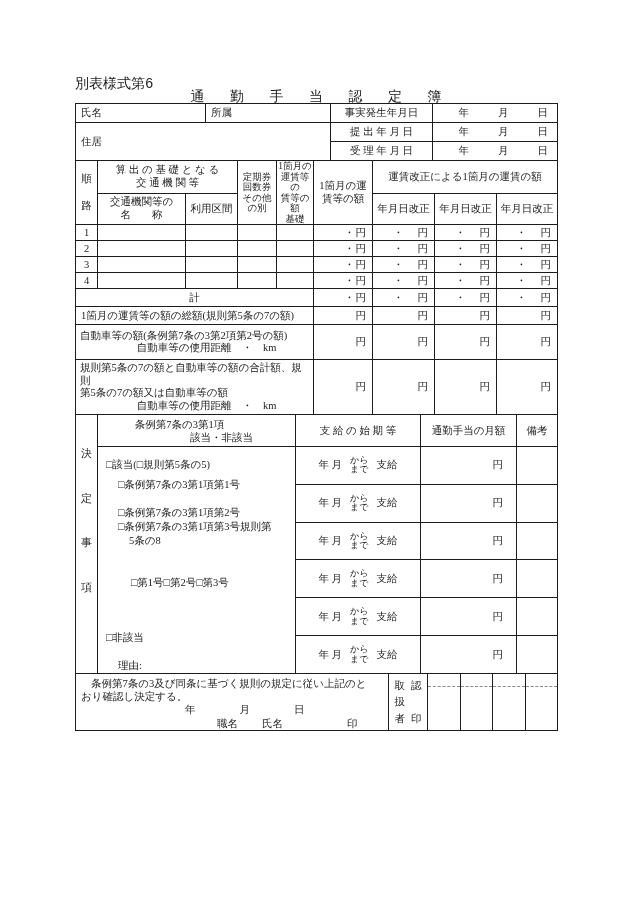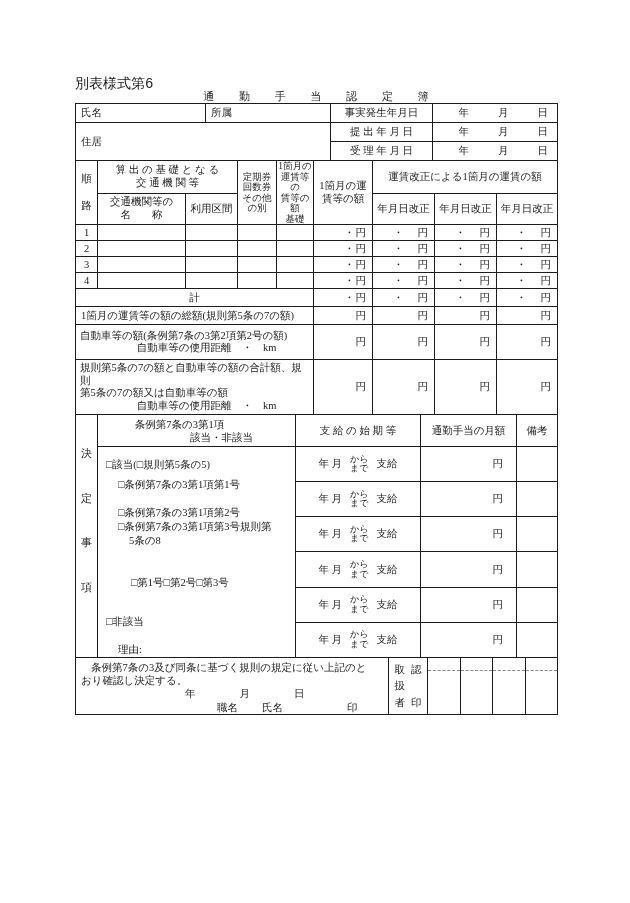--- a/index.html
+++ b/index.html
@@ -6,21 +6,21 @@
   html, body { background: #ffffff; }
   .page {
     position: relative;
     width: 630px; height: 903px;
     background: #ffffff;
     color: #1c1c1c;
     font-family: "Liberation Serif", serif;
   }
   .form-wrap { position: absolute; left: 75px; top: 78px; width: 482px; }
   .form-id { font-size: 14px; line-height: 12px; height: 12px; font-family: Liberation Mono, monospace; }
-  .doc-title { font-size: 11px; line-height: 13px; height: 13px; text-align: center; letter-spacing: 11px; text-indent: 11px; }
+  .doc-title { font-size: 14px; line-height: 13px; height: 13px; text-align: center; letter-spacing: 11px; text-indent: 11px; }
 
   table { border-collapse: collapse; table-layout: fixed; width: 482px; margin-top: -1px; }
   table.first { margin-top: 0; }
   td { border: 1px solid #1c1c1c; font-size: 10.5px; line-height: 12px; vertical-align: middle; padding: 0; overflow: hidden; }
 
   .c  { text-align: center; font-family: Liberation Serif, serif; }
   .l  { text-align: left; padding-left: 5px; }
   .r  { text-align: right; padding-right: 6px; }
   .small { font-size: 9.5px; line-height: 10.5px; }
 
@@ -55,21 +55,21 @@
   .cond2 { text-align: center; padding-left: 50px; line-height: 13px; }
 
   .chk-cell { vertical-align: top; }
   .chk-stack { padding: 11px 0 0 8px; font-size: 10.5px; }
   .chk-stack .ln { line-height: 14px; text-align: left; }
   .ind1 { padding-left: 12px; }
   .ind2 { padding-left: 23px; }
   .ind3 { padding-left: 25px; margin-top: 28px; }
   .mt6  { margin-top: 6px; }
   .mt1  { margin-top: 14px; }
-  .mt25 { margin-top: 25px; }
+  .mt25 { margin-top: 41px; }
 
   .pay { display: flex; justify-content: center; align-items: center; gap: 8px; }
   .fromto { display: inline-flex; flex-direction: column; font-size: 9px; line-height: 9.5px; text-align: left; }
   .yen-r { text-align: right; padding-right: 13px; }
 
   .confirm { padding: 3px 4px 0 5px; font-size: 10.5px; }
   .confirm .ln { line-height: 13px; text-align: left; }
   .confirm .ln.indent { text-indent: 10px; }
   .confirm .dateln { display: flex; gap: 44px; padding-left: 104px; line-height: 12px; margin-top: 1px; }
   .confirm .signln { display: flex; gap: 24px; padding-left: 136px; line-height: 12px; margin-top: 2px; }

